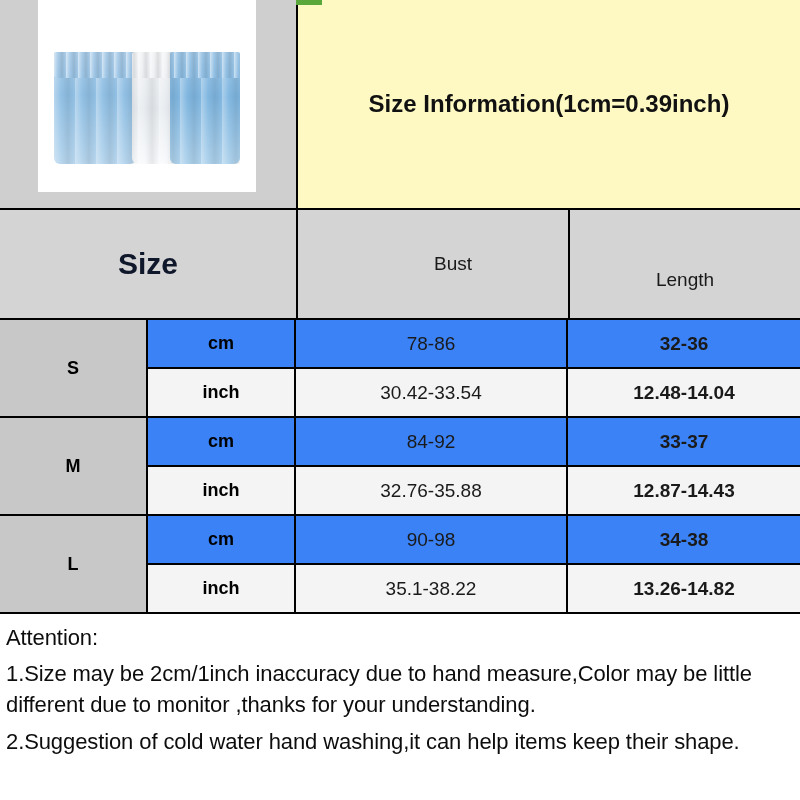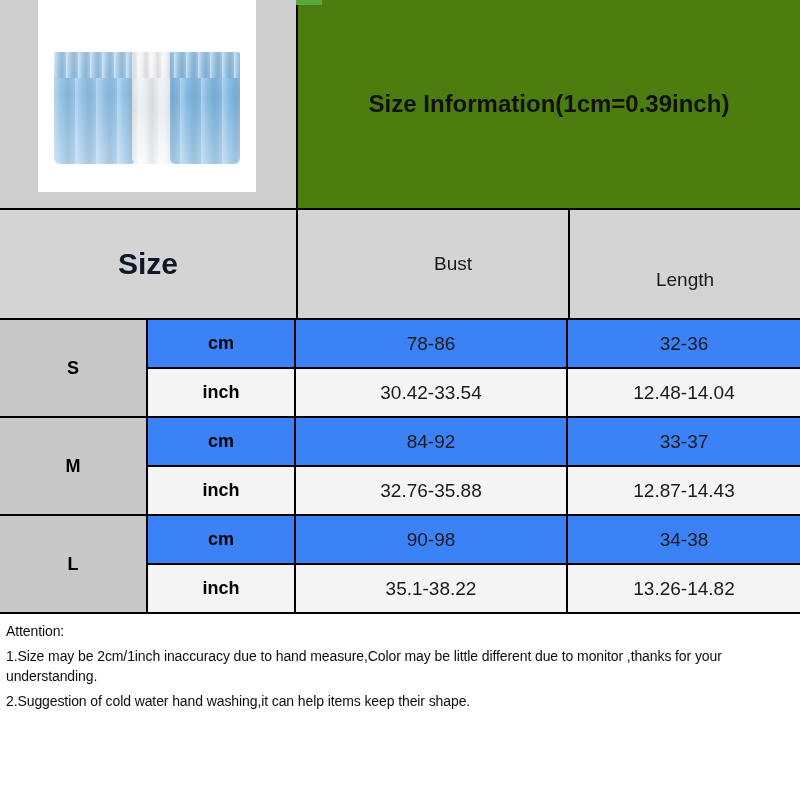--- a/index.html
+++ b/index.html
@@ -42,21 +42,21 @@
     position: absolute;
     left: 38px;
     top: 0px;
     width: 218px;
     height: 192px;
     background: #ffffff;
   }
   .title-cell {
     flex: 1;
     height: 100%;
-    background: #4d7c0f;
+    background: #fef9c3;
     display: flex;
     align-items: center;
     justify-content: center;
     box-sizing: border-box;
   }
   .title-text {
     font-size: 24px;
     font-weight: bold;
     color: #111;
     letter-spacing: 0px;
@@ -166,32 +166,33 @@
     color: #1a1a1a;
   }
   .length {
     flex: 1;
     box-sizing: border-box;
     display: flex;
     align-items: center;
     justify-content: center;
     font-size: 19px;
     color: #1a1a1a;
+    font-weight: bold;
   }
 
   
   .attention {
     width: 800px;
     box-sizing: border-box;
     padding: 8px 6px 0 6px;
     background: #ffffff;
   }
   .attention p {
     margin: 0 0 5px 0;
-    font-size: 14px;
+    font-size: 22px;
     color: #0d0d0d;
     line-height: 1.42;
     letter-spacing: -0.1px;
   }
 
   
   .garment {
     position: absolute;
     left: 16px;
     top: 52px;

